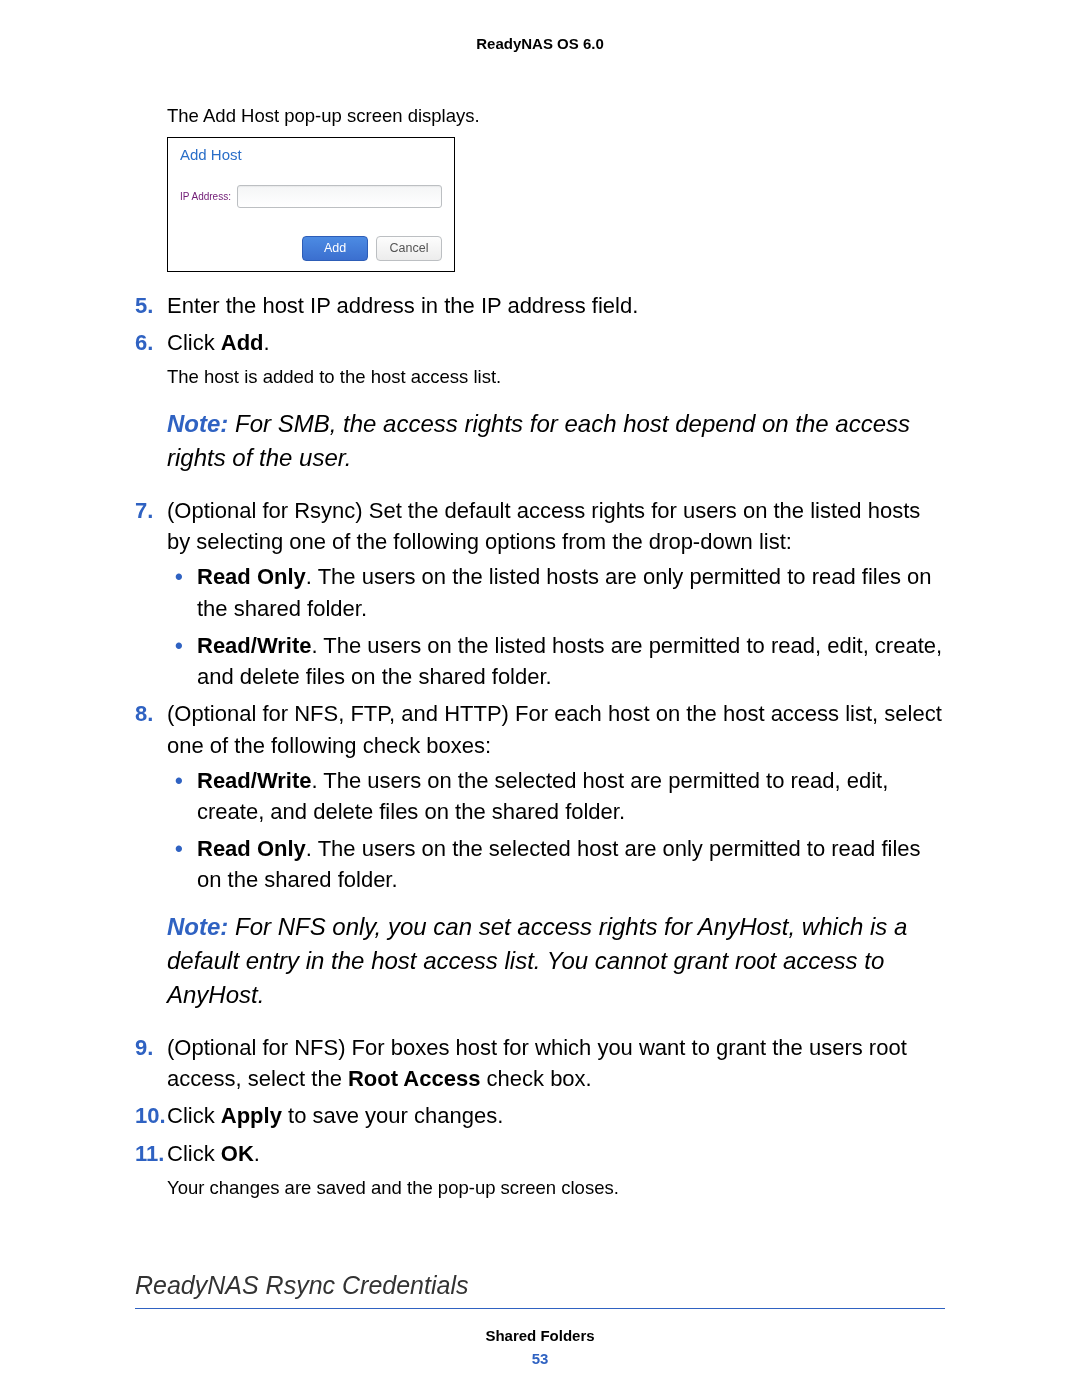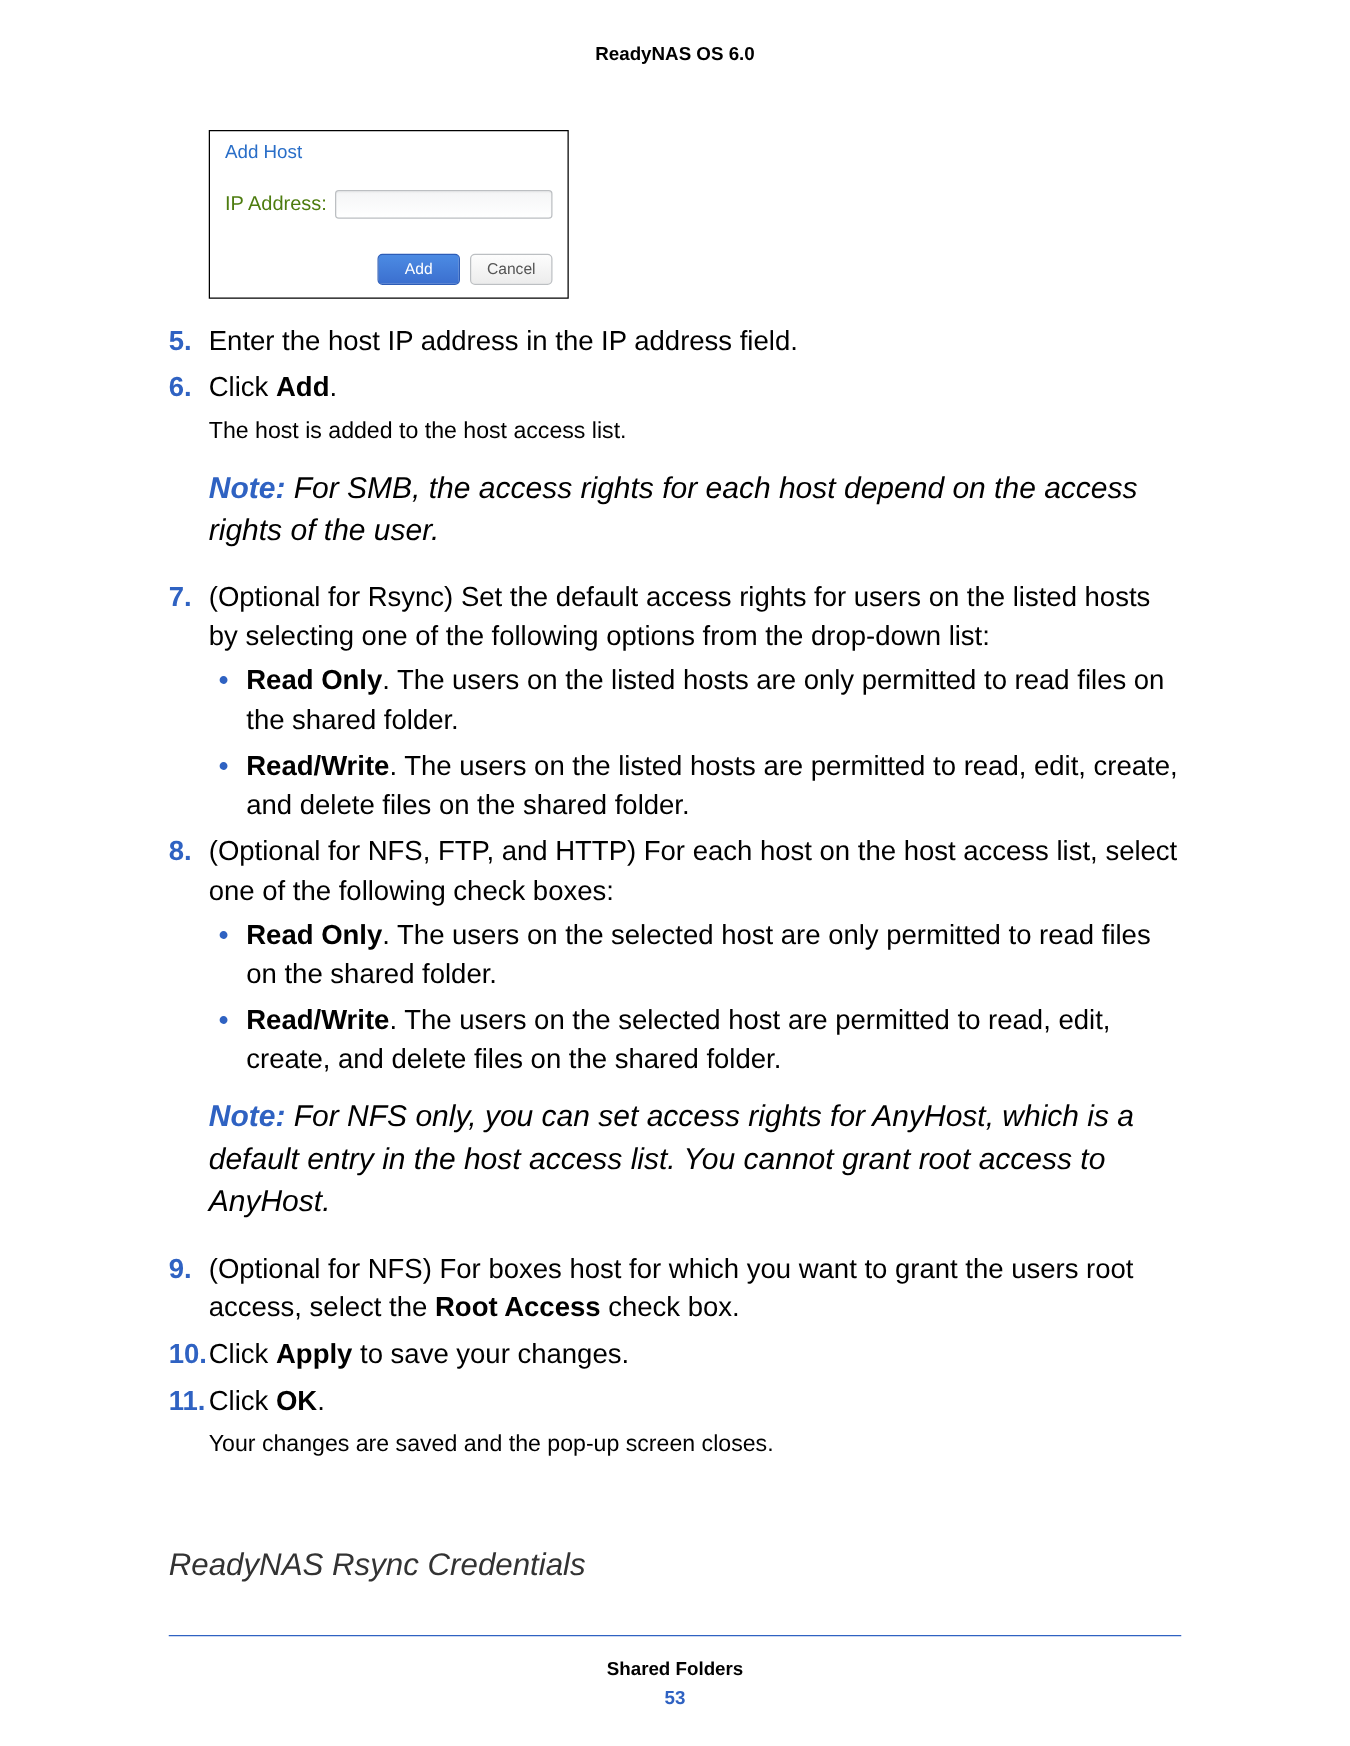--- a/index.html
+++ b/index.html
@@ -44,22 +44,22 @@
     color: #296ec8;
     font-size: 15px;
     margin: 0 0 22px 0;
   }
   .dialog-row {
     display: flex;
     align-items: center;
     margin-bottom: 28px;
   }
   .dialog-label {
-    color: #4d7c0f;
-    font-size: 16px;
+    color: #701a75;
+    font-size: 10px;
     flex: 0 0 auto;
     margin-right: 6px;
   }
   .dialog-field {
     flex: 1 1 auto;
     height: 21px;
     border: 1px solid #bcbfc2;
     border-radius: 3px;
     background: linear-gradient(#f4f5f6,#fff);
     box-shadow: inset 0 1px 1px rgba(0,0,0,0.05);
@@ -181,20 +181,21 @@
     margin-top: 6px;
   }
 </style>
 </head>
 <body>
 
 <div class="page">
 
   <div class="running-head">ReadyNAS OS 6.0</div>
 
+  <div class="intro">The Add Host pop-up screen displays.</div>
 
   <div class="dialog">
     <div class="dialog-title">Add Host</div>
     <div class="dialog-row">
       <span class="dialog-label">IP Address:</span>
       <div class="dialog-field"></div>
     </div>
     <div class="dialog-buttons">
       <div class="dlg-btn btn-primary">Add</div>
       <div class="dlg-btn btn-default">Cancel</div>
@@ -217,22 +218,22 @@
     <li>
       <span>(Optional for Rsync) Set the default access rights for users on the listed hosts by selecting one of the following options from the drop-down list:</span>
       <ul class="bullets">
         <li><b>Read Only</b><span>. The users on the listed hosts are only permitted to read files on the shared folder.</span></li>
         <li><b>Read/Write</b><span>. The users on the listed hosts are permitted to read, edit, create, and delete files on the shared folder.</span></li>
       </ul>
     </li>
     <li>
       <span>(Optional for NFS, FTP, and HTTP) For each host on the host access list, select one of the following check boxes:</span>
       <ul class="bullets">
+        <li><b>Read/Write</b><span>. The users on the selected host are permitted to read, edit, create, and delete files on the shared folder.</span></li>
         <li><b>Read Only</b><span>. The users on the selected host are only permitted to read files on the shared folder.</span></li>
-        <li><b>Read/Write</b><span>. The users on the selected host are permitted to read, edit, create, and delete files on the shared folder.</span></li>
       </ul>
     </li>
   </ol>
 
   <div class="note">
     <span class="note-label">Note: </span><span> For NFS only, you can set access rights for AnyHost, which is a default entry in the host access list. You cannot grant root access to AnyHost.</span>
   </div>
 
   <ol class="steps" style="counter-reset: stepnum 8;">
     <li>

